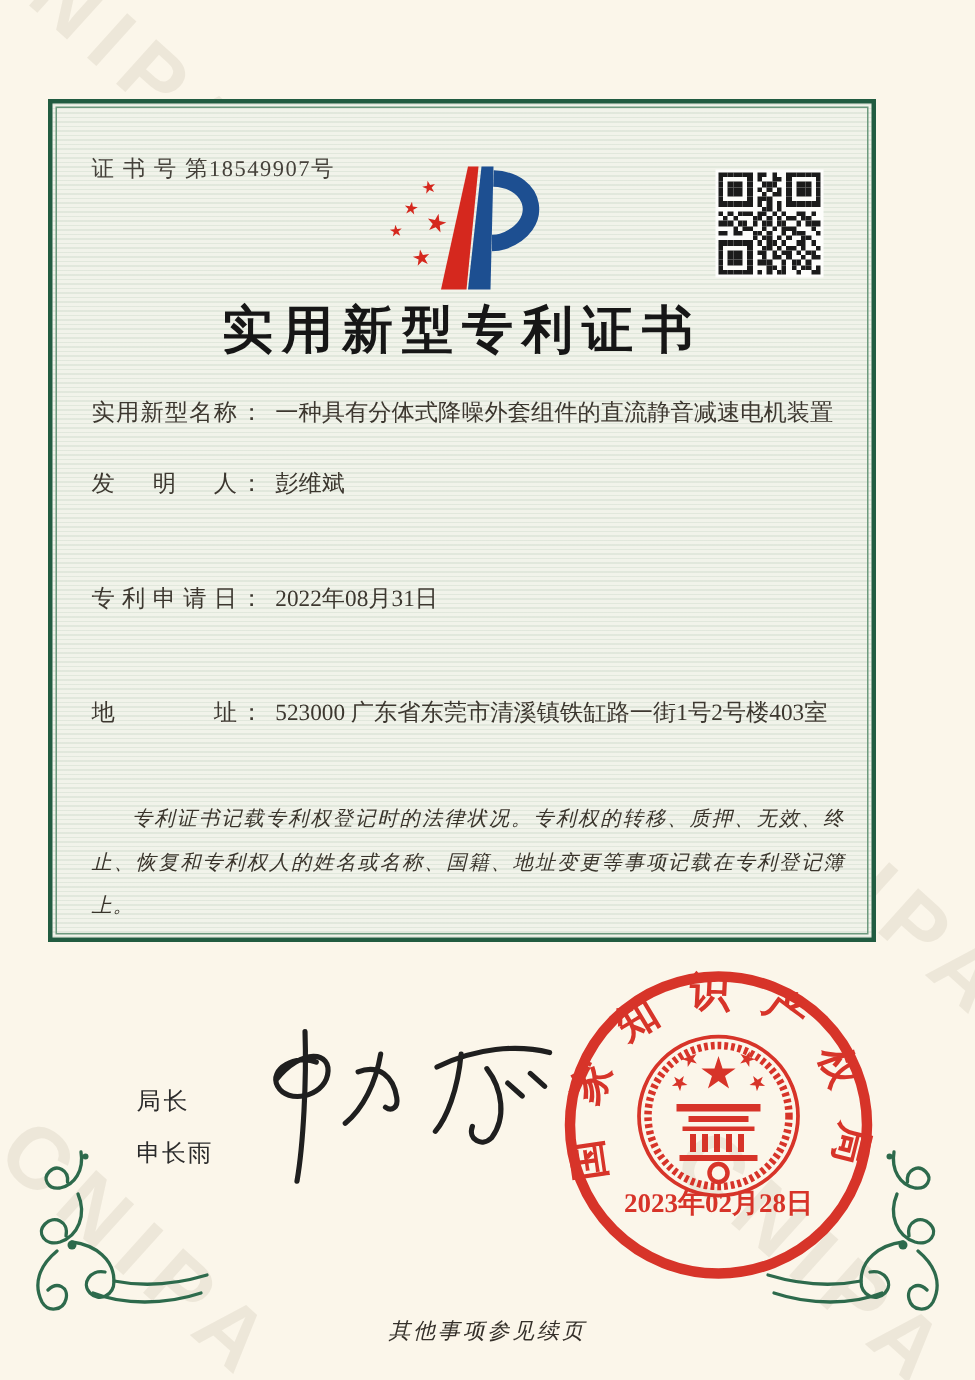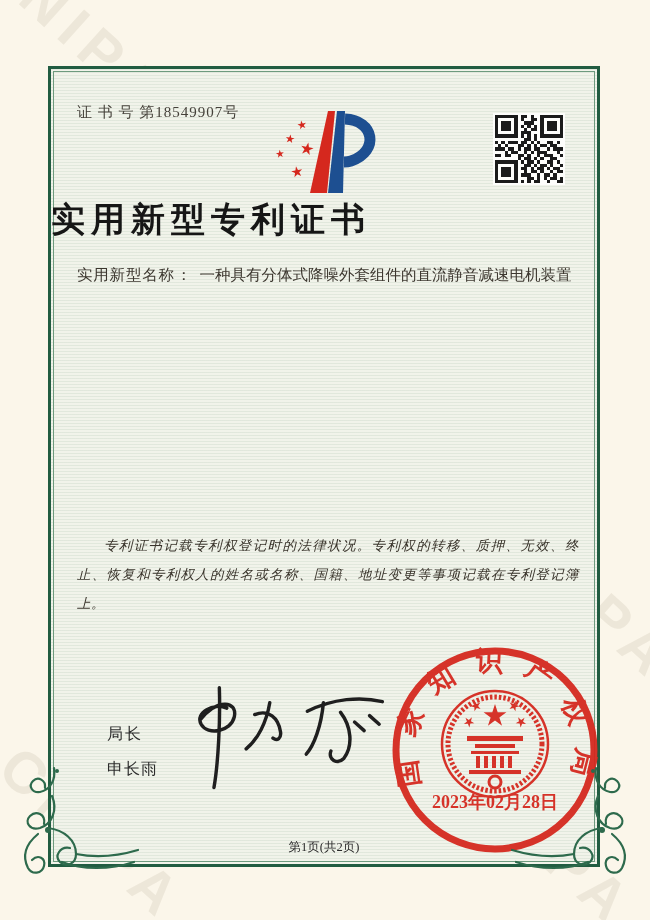--- a/index.html
+++ b/index.html
@@ -12,36 +12,36 @@
       font-size:58px;letter-spacing:10px;color:rgba(168,155,130,0.16);
       transform:rotate(42deg);white-space:nowrap;pointer-events:none;}
   .wm1{left:-38px;top:-6px;}
   .wm2{left:336px;top:250px;}
   .wm3{left:60px;top:470px;}
   .wm4{left:470px;top:560px;}
   .wm5{left:-20px;top:800px;}
   .wm6{left:430px;top:806px;}
 
   
-  .frame{position:absolute;left:48px;top:66px;width:552px;height:801px;box-sizing:border-box;
+  .frame{position:absolute;left:32px;top:66px;width:552px;height:562px;box-sizing:border-box;
          border:3px solid #215c41;
          background:
            repeating-linear-gradient(180deg, rgba(110,150,120,0.12) 0 1px, rgba(0,0,0,0) 1px 3px),
            #f1f3ea;}
   .frame::before{content:"";position:absolute;inset:2px;border:1.5px solid #6d9a7e;pointer-events:none;}
 
   .cert-no{position:absolute;left:26px;top:34px;font-size:15px;color:#45413a;letter-spacing:1px;}
 
   .logo{position:absolute;left:214px;top:36px;width:124px;height:94px;}
   .qr{position:absolute;left:442px;top:44px;width:72px;height:72px;background:#fdfdfb;
       display:grid;grid-template-columns:repeat(21,1fr);grid-template-rows:repeat(21,1fr);
       box-sizing:border-box;padding:2px;}
   .qr div.qm{background:#1b1b1b;}
 
-  .title{position:absolute;left:0;top:128px;width:100%;
+  .title{position:absolute;left:0;top:128px;width:100%;text-align:center;
          font-size:34px;font-weight:bold;color:#161616;letter-spacing:6px;}
 
   .frow{position:absolute;left:26px;right:22px;font-size:15.5px;color:#3c372f;white-space:nowrap;}
   .flabel{display:inline-block;width:97px;text-align:justify;text-align-last:justify;vertical-align:top;}
   .fcolon{margin:0 8px 0 2px;}
   .r0{top:196px;white-space:normal;}
   .r1{top:243px;} .r2{top:279px;} .r3{top:320px;} .r4{top:355px;} .r5{top:396px;} .r6{top:434px;}
   .grant-pair{position:absolute;left:272px;top:0;}
 
   .paras{position:absolute;left:26px;top:462px;width:502px;font-size:13.5px;line-height:29px;
@@ -537,20 +537,29 @@
         <div></div>
         <div></div>
         <div class="qm"></div>
         <div class="qm"></div>
       </div>
 
     <div class="title">实用新型专利证书</div>
 
     <div class="frow r0">
       <span class="flabel">实用新型名称</span><span class="fcolon">：</span><span>一种具有分体式降噪外套组件的直流静音减速电机装置</span>
+    </div>
+    <div class="frow r1">
+      <span class="flabel">发明人</span><span class="fcolon">：</span><span>彭维斌</span>
+    </div>
+    <div class="frow r3">
+      <span class="flabel">专利申请日</span><span class="fcolon">：</span><span>2022年08月31日</span>
+    </div>
+    <div class="frow r5">
+      <span class="flabel">地址</span><span class="fcolon">：</span><span>523000 广东省东莞市清溪镇铁缸路一街1号2号楼403室</span>
     </div>
 
     <div class="paras">
       <p>专利证书记载专利权登记时的法律状况。专利权的转移、质押、无效、终止、恢复和专利权人的姓名或名称、国籍、地址变更等事项记载在专利登记簿上。</p>
     </div>
 
     <div class="director">
       <div>局长</div>
       <div class="name">申长雨</div>
     </div>
@@ -595,21 +604,20 @@
           <rect x="103" y="112" width="4" height="12"></rect>
           <rect x="111" y="112" width="4" height="12"></rect>
           <rect x="119" y="112" width="4" height="12"></rect>
           <rect x="80" y="126" width="52" height="4"></rect>
         </g>
         <circle cx="106" cy="138" r="6" fill="none" stroke="#d5281e" stroke-width="3"></circle>
       </g>
       <text x="106" y="164" text-anchor="middle" font-size="18" font-weight="bold" fill="#d5281e">2023年02月28日</text>
     </svg>
 
-    <div class="pageno">第1页(共2页)</div>
   </div>
 
   <svg class="flourish fl-left" viewBox="0 0 140 112">
     <g stroke="#2d6a4c" fill="none" stroke-width="2.2" stroke-linecap="round">
       <path d="M52,2 C54,14 48,24 38,26 C30,27 26,20 31,15 C36,10 44,14 43,22"></path>
       <path d="M50,30 C56,44 50,58 38,62 C28,65 22,56 28,50 C34,44 44,48 42,58"></path>
       <path d="M46,62 C62,64 74,74 74,88 C74,98 64,102 58,96 C52,90 58,80 68,82"></path>
       <path d="M36,68 C24,78 20,90 26,102 C30,109 40,108 42,100 C44,92 36,88 30,94"></path>
       <path d="M60,96 C80,104 108,104 132,96"></path>
       <path d="M74,88 C94,92 116,90 136,84"></path>
@@ -623,13 +631,14 @@
       <path d="M50,30 C56,44 50,58 38,62 C28,65 22,56 28,50 C34,44 44,48 42,58"></path>
       <path d="M46,62 C62,64 74,74 74,88 C74,98 64,102 58,96 C52,90 58,80 68,82"></path>
       <path d="M36,68 C24,78 20,90 26,102 C30,109 40,108 42,100 C44,92 36,88 30,94"></path>
       <path d="M60,96 C80,104 108,104 132,96"></path>
       <path d="M74,88 C94,92 116,90 136,84"></path>
       <circle cx="46" cy="64" r="3" fill="#2d6a4c" stroke="none"></circle>
       <circle cx="55" cy="5" r="2" fill="#2d6a4c" stroke="none"></circle>
     </g>
   </svg>
 
+  <div class="cont-note">其他事项参见续页</div>
 </div>
 
 </body></html>

